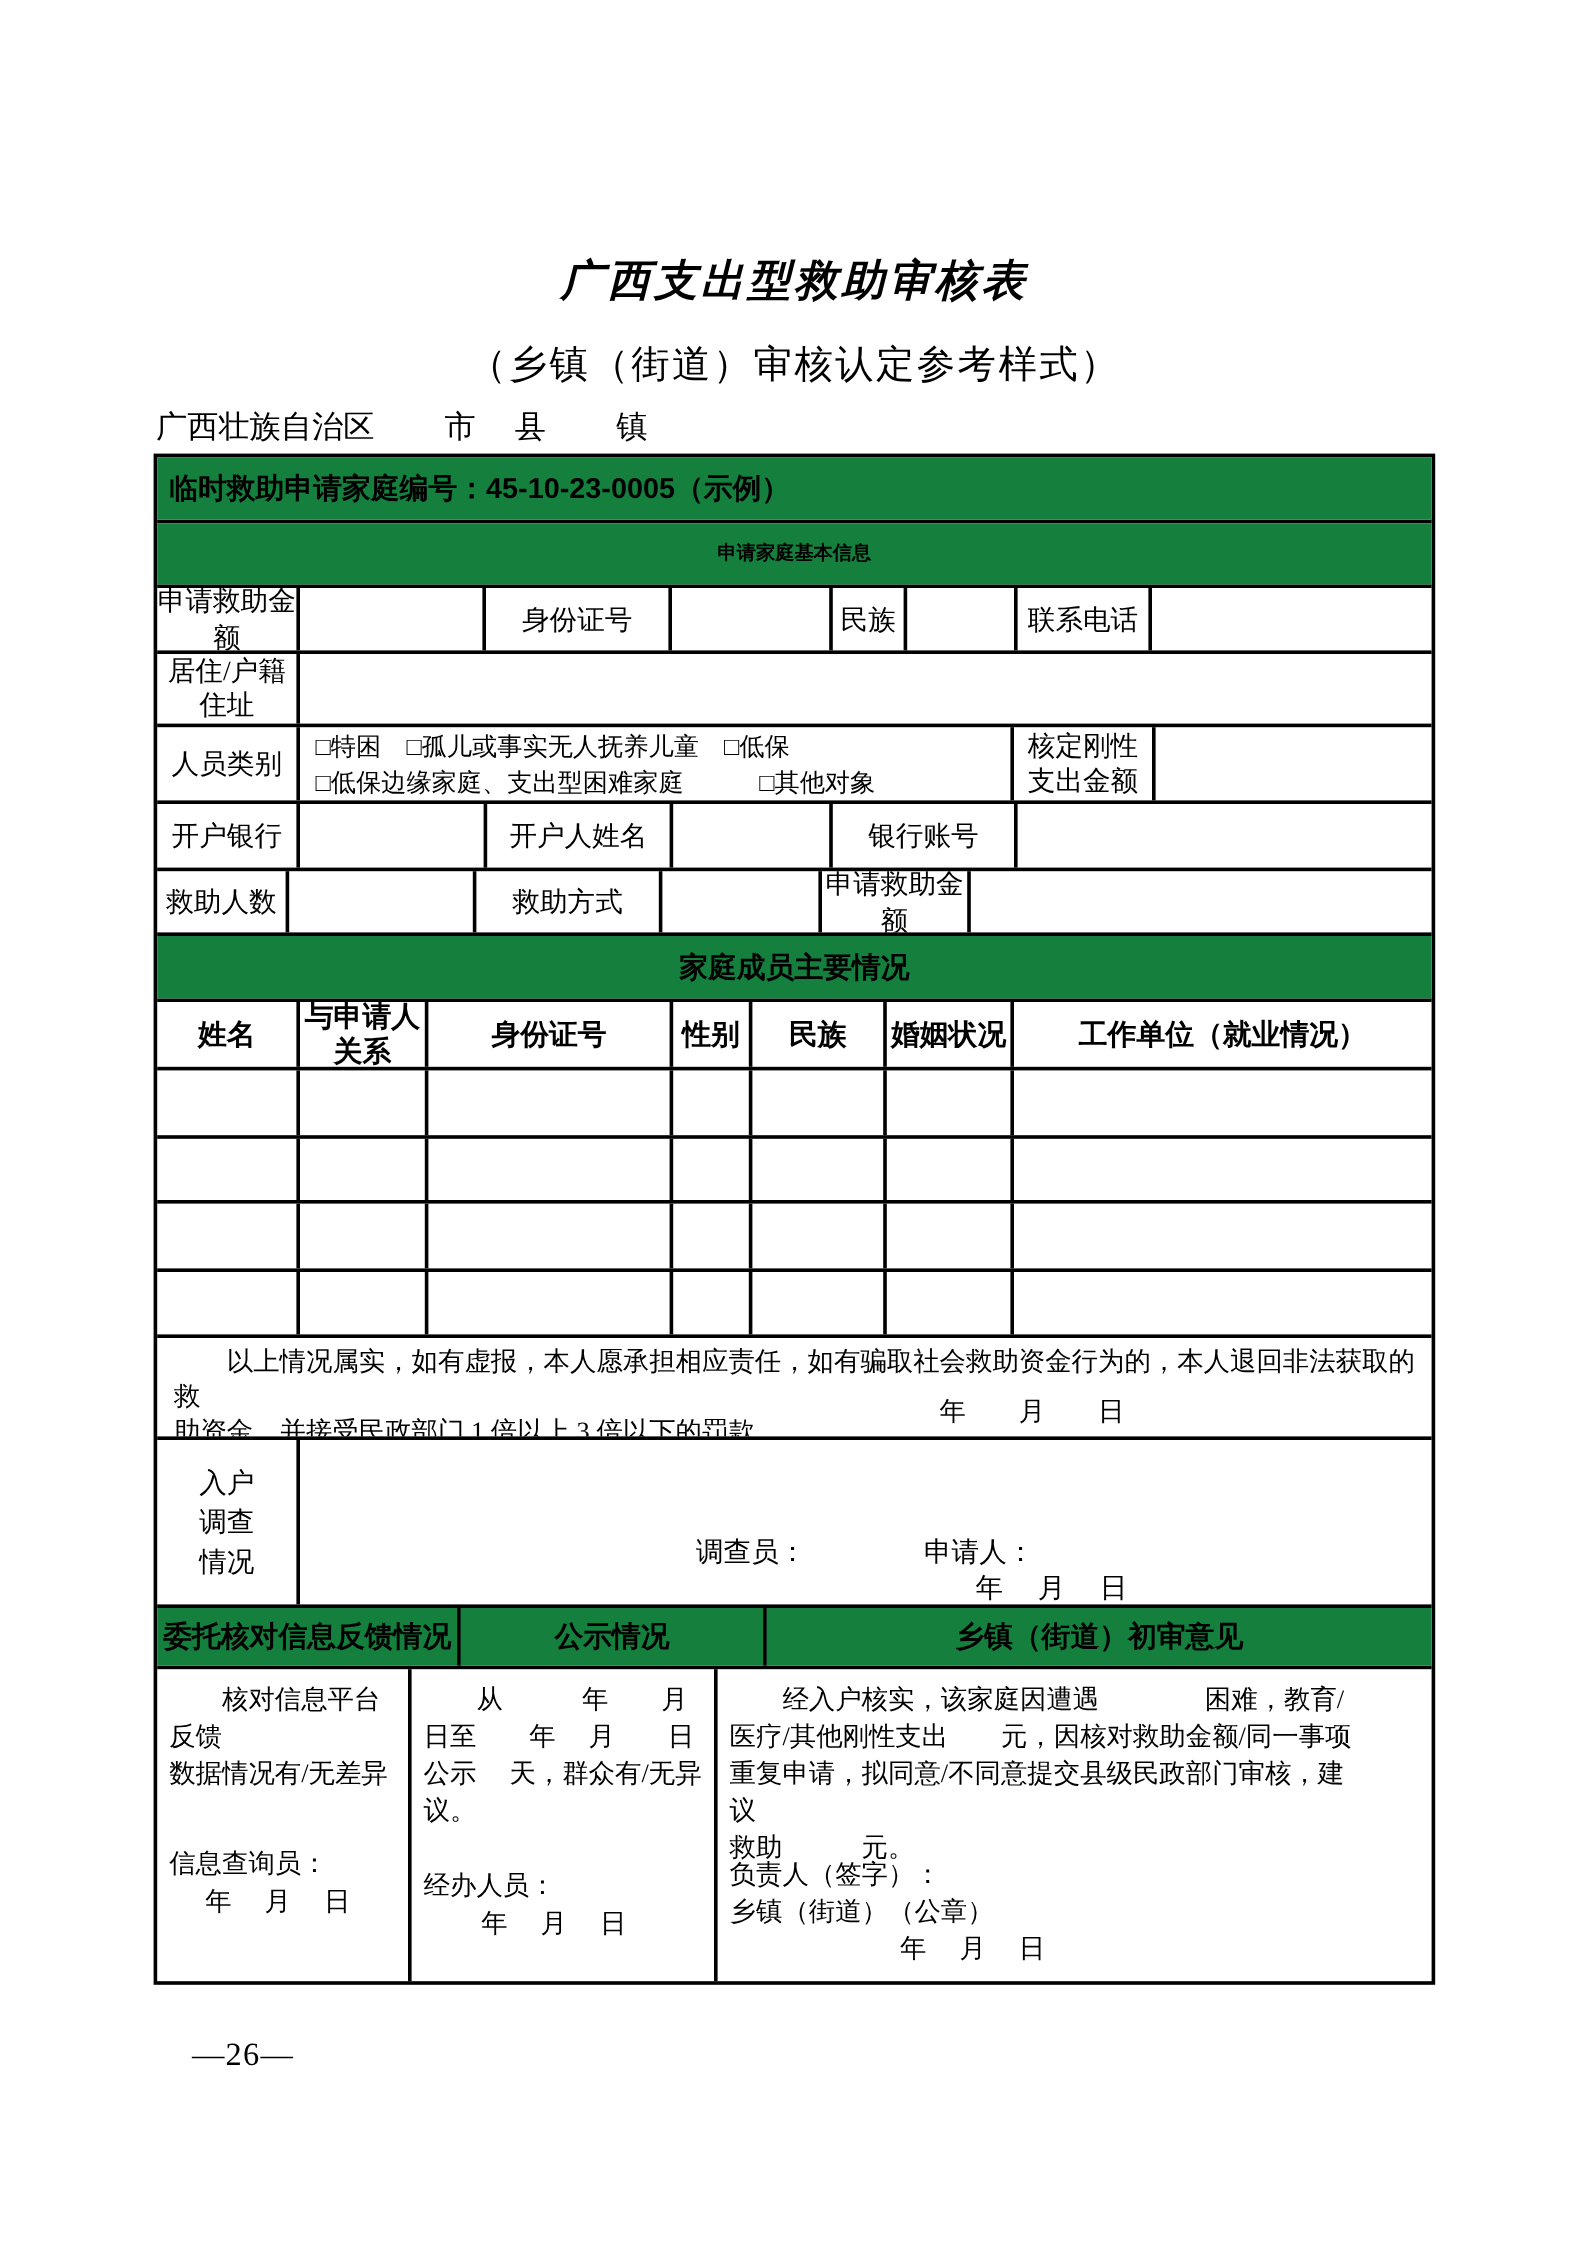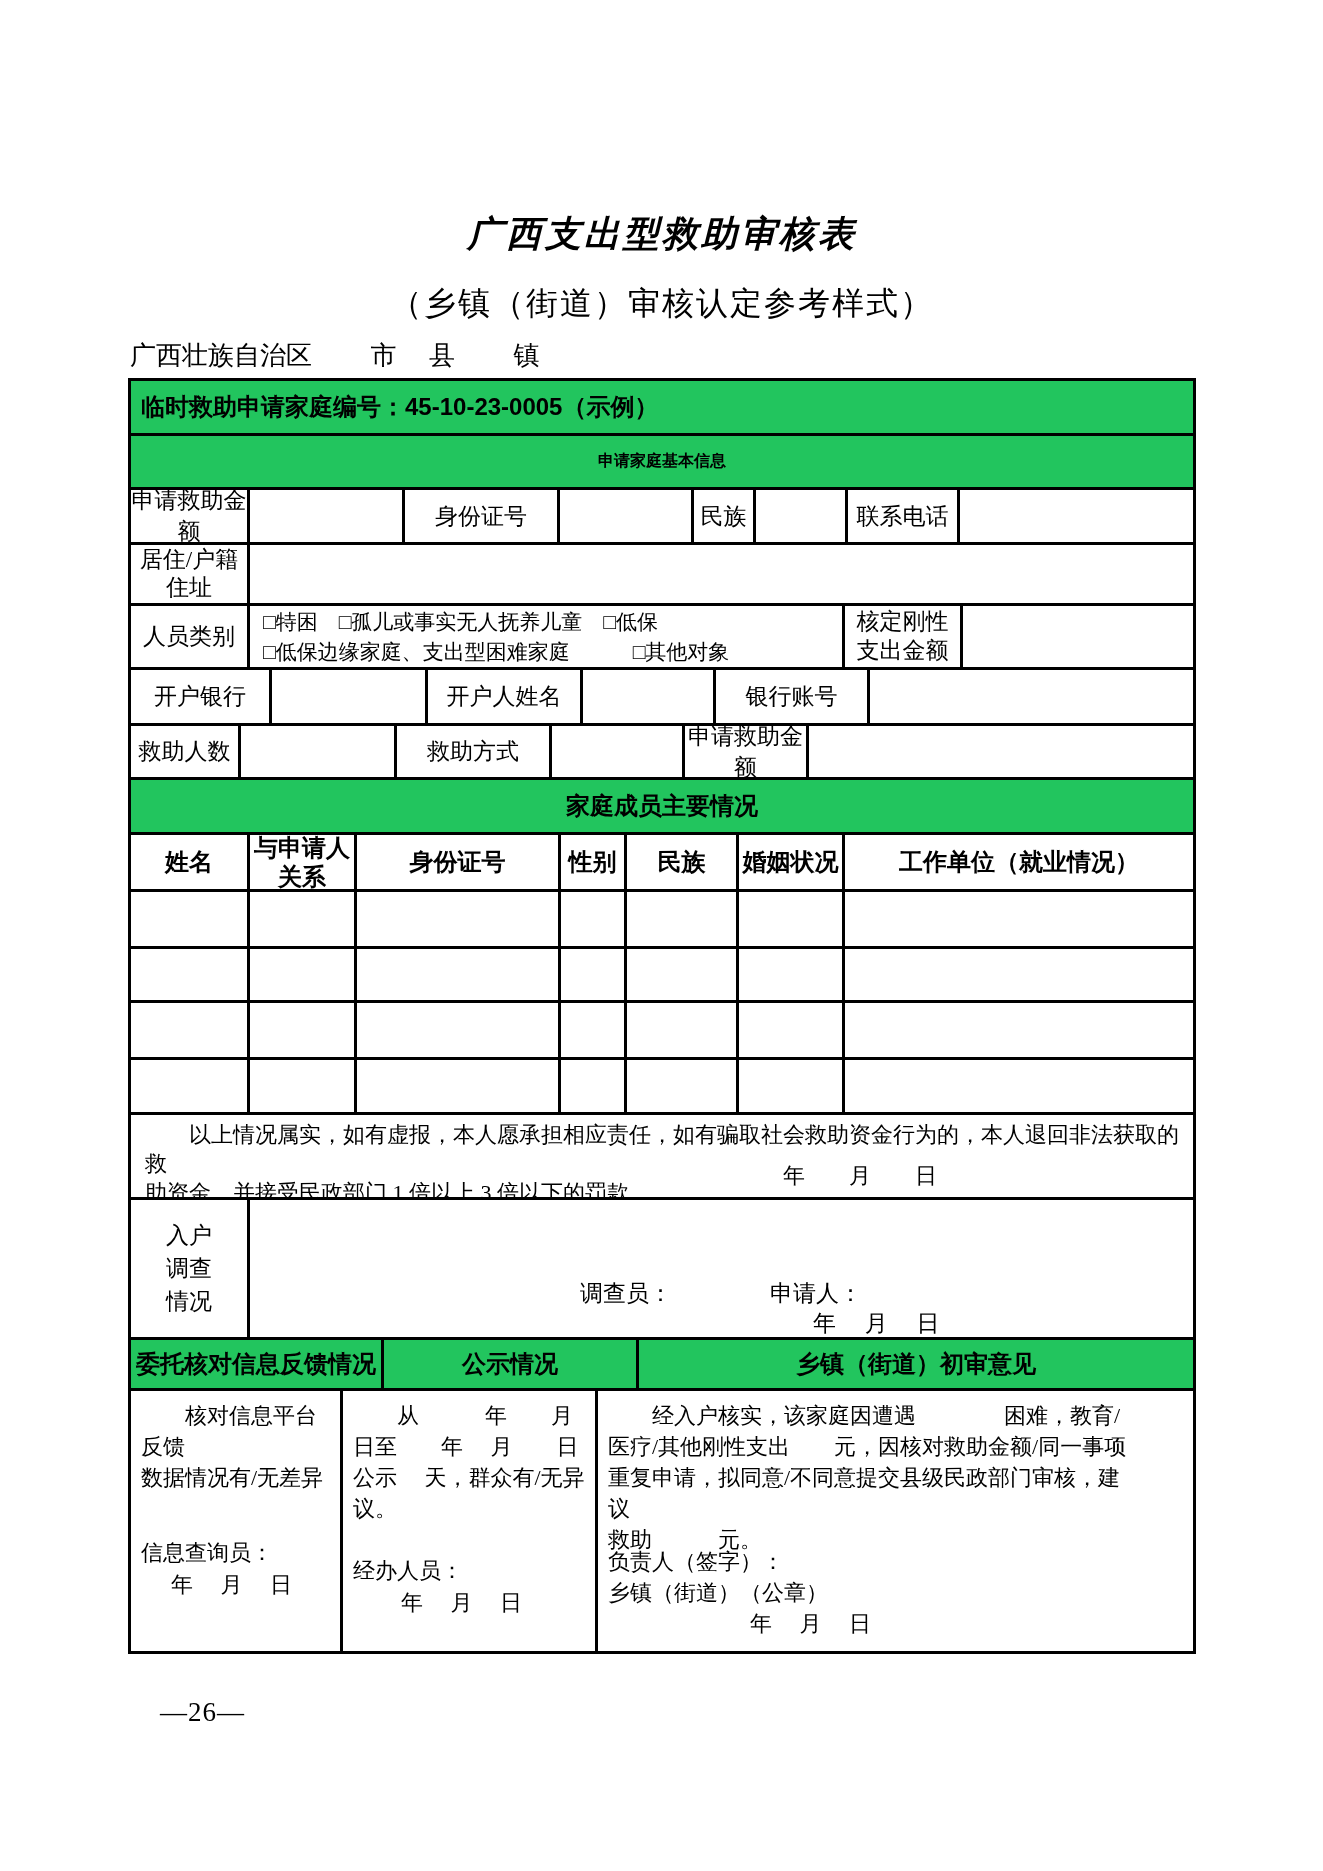--- a/index.html
+++ b/index.html
@@ -12,21 +12,21 @@
          font-size:32px;letter-spacing:2px;font-weight:500;}
   .region{position:absolute;top:338px;left:130px;font-size:26px;}
   .tbl{position:absolute;left:128px;top:378px;width:1068px;height:1276px;
        border:3px solid #000;box-sizing:border-box;background:#fff;}
   .row{display:flex;border-bottom:3px solid #000;box-sizing:border-box;width:100%;}
   .row.last{border-bottom:none;}
   .cell{border-right:3px solid #000;box-sizing:border-box;display:flex;
         align-items:center;justify-content:center;text-align:center;
         font-size:23px;overflow:hidden;flex:0 0 auto;}
   .cell.end{border-right:none;}
-  .grey{background:#22c55e;}
+  .grey{background:#15803d;}
   .bs{font-family:"Liberation Sans","DejaVu Sans",sans-serif;font-weight:700;}
   .ml{white-space:pre-line;line-height:1.22;}
   .left{justify-content:flex-start;text-align:left;}
   
   .r1{height:55px}.r2{height:54px}.r3{height:55px}.r4{height:61px}.r5{height:64px}
   .r6{height:56px}.r7{height:54px}.r8{height:55px}.r9{height:57px}
   .rA{height:57px}.rB{height:54px}.rC{height:57px}.rD{height:55px}
   .r14{height:85px}.r15{height:140px}.r16{height:51px}.r17{height:260px}
   .banner{font-size:24px;padding-left:10px;}
   .chk{font-size:21px;padding-left:13px;line-height:30px;}
@@ -83,21 +83,21 @@
     <div class="row r5">
       <div class="cell" style="width:119px">人员类别</div>
       <div class="cell left ml chk" style="width:595px">□特困　□孤儿或事实无人抚养儿童　□低保
 □低保边缘家庭、支出型困难家庭　　　□其他对象</div>
       <div class="cell ml" style="width:118px">核定刚性
 支出金额</div>
       <div class="cell end" style="width:230px"></div>
     </div>
 
     <div class="row r6">
-      <div class="cell" style="width:141px">开户银行</div>
+      <div class="cell" style="width:119px">开户银行</div>
       <div class="cell" style="width:156px"></div>
       <div class="cell" style="width:155px">开户人姓名</div>
       <div class="cell" style="width:133px"></div>
       <div class="cell" style="width:154px">银行账号</div>
       <div class="cell end" style="width:345px"></div>
     </div>
 
     <div class="row r7">
       <div class="cell" style="width:110px">救助人数</div>
       <div class="cell" style="width:156px"></div>

